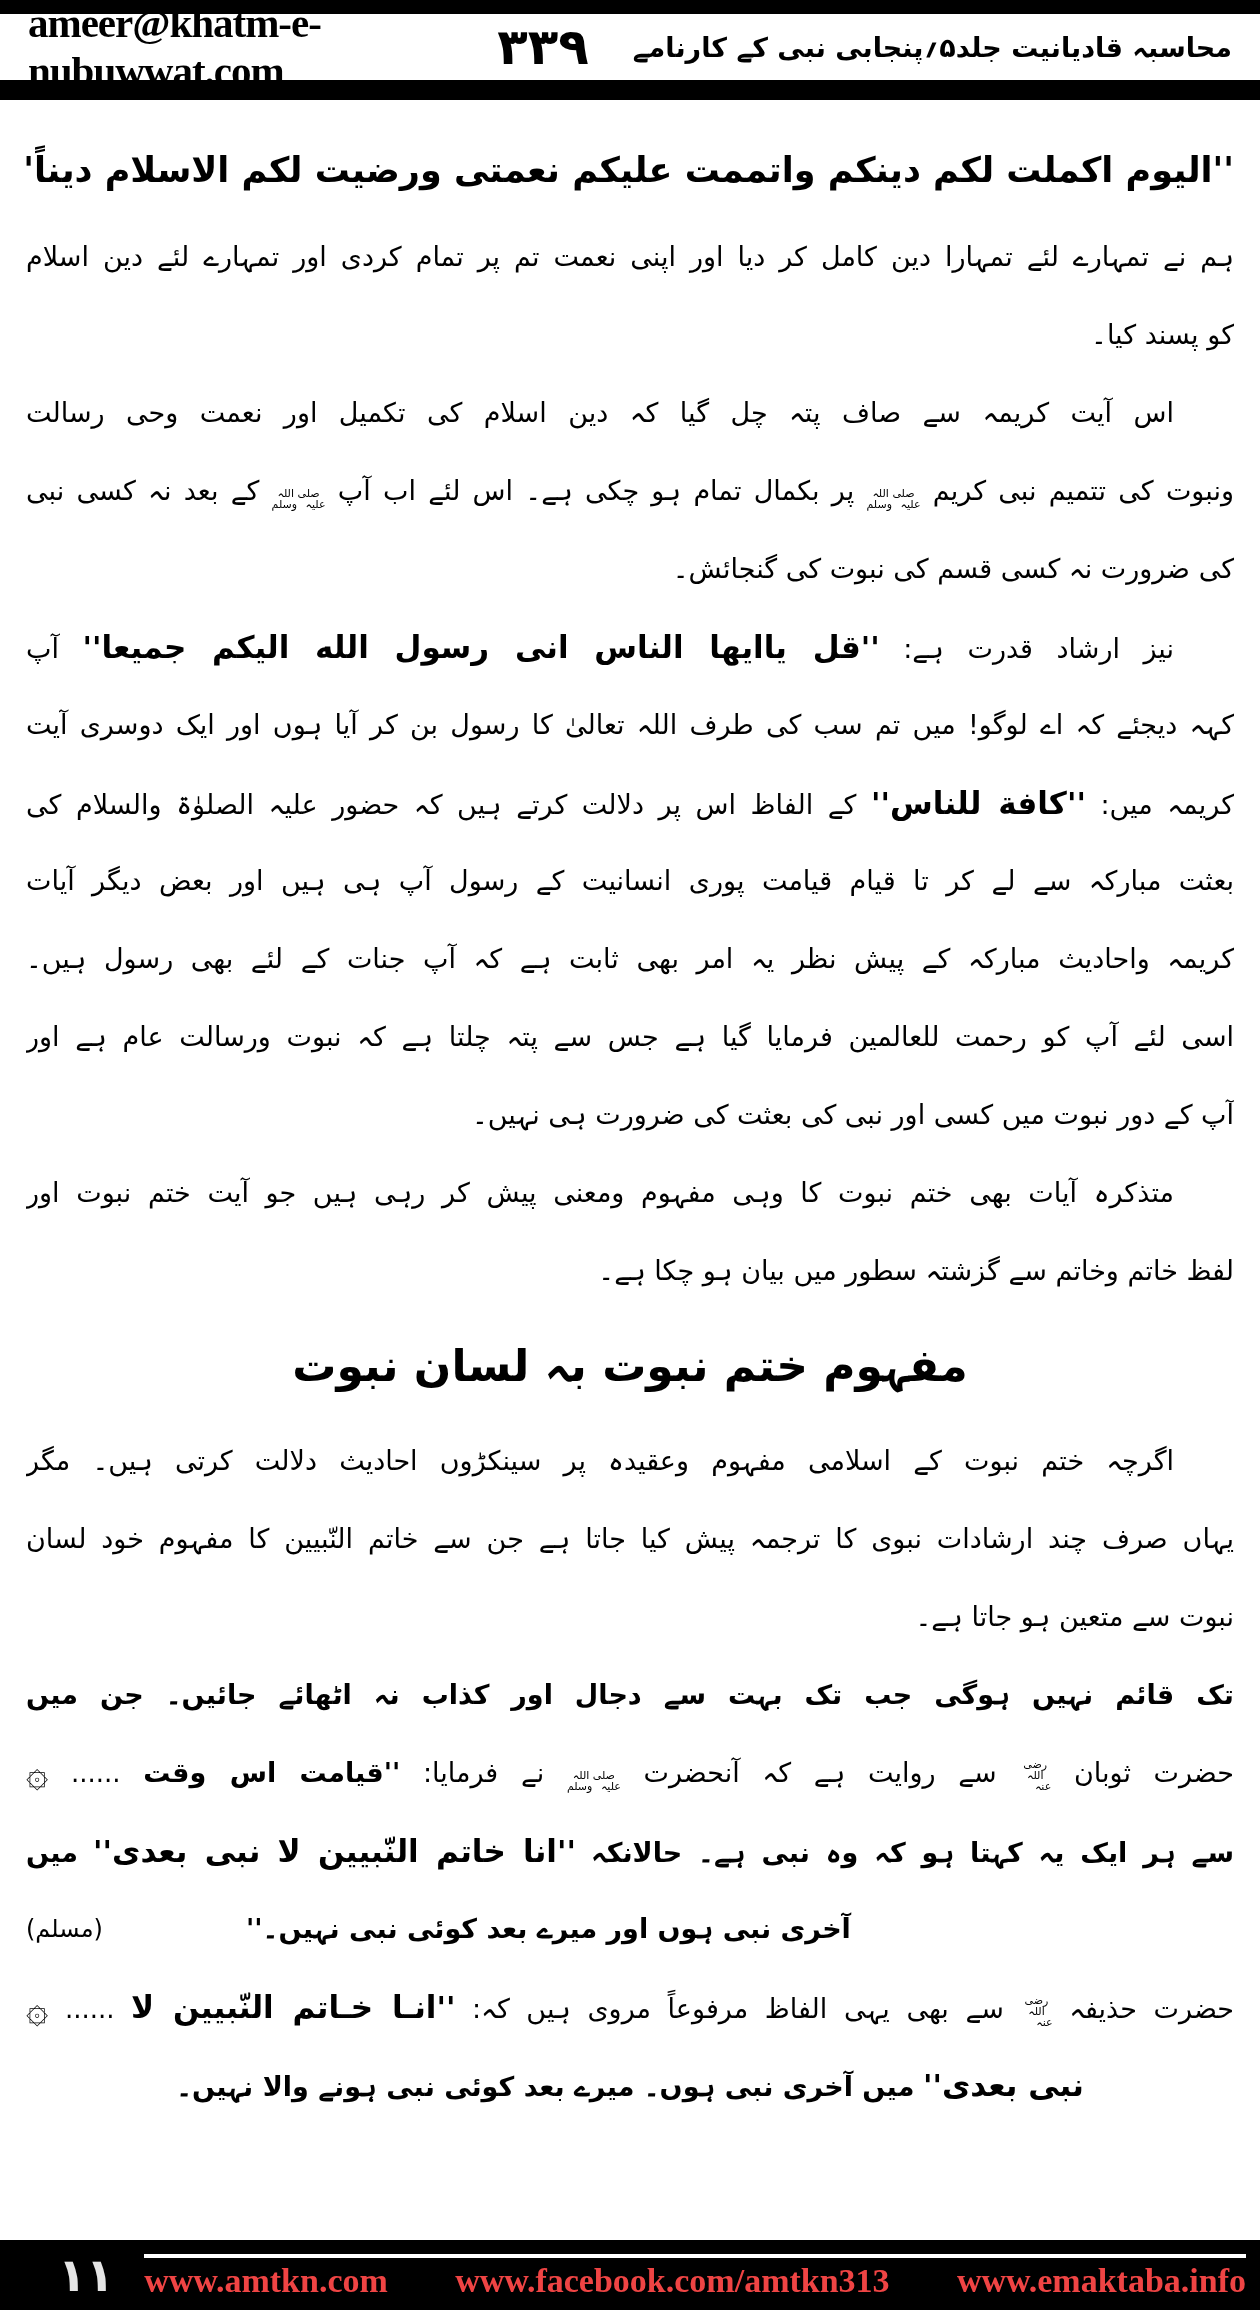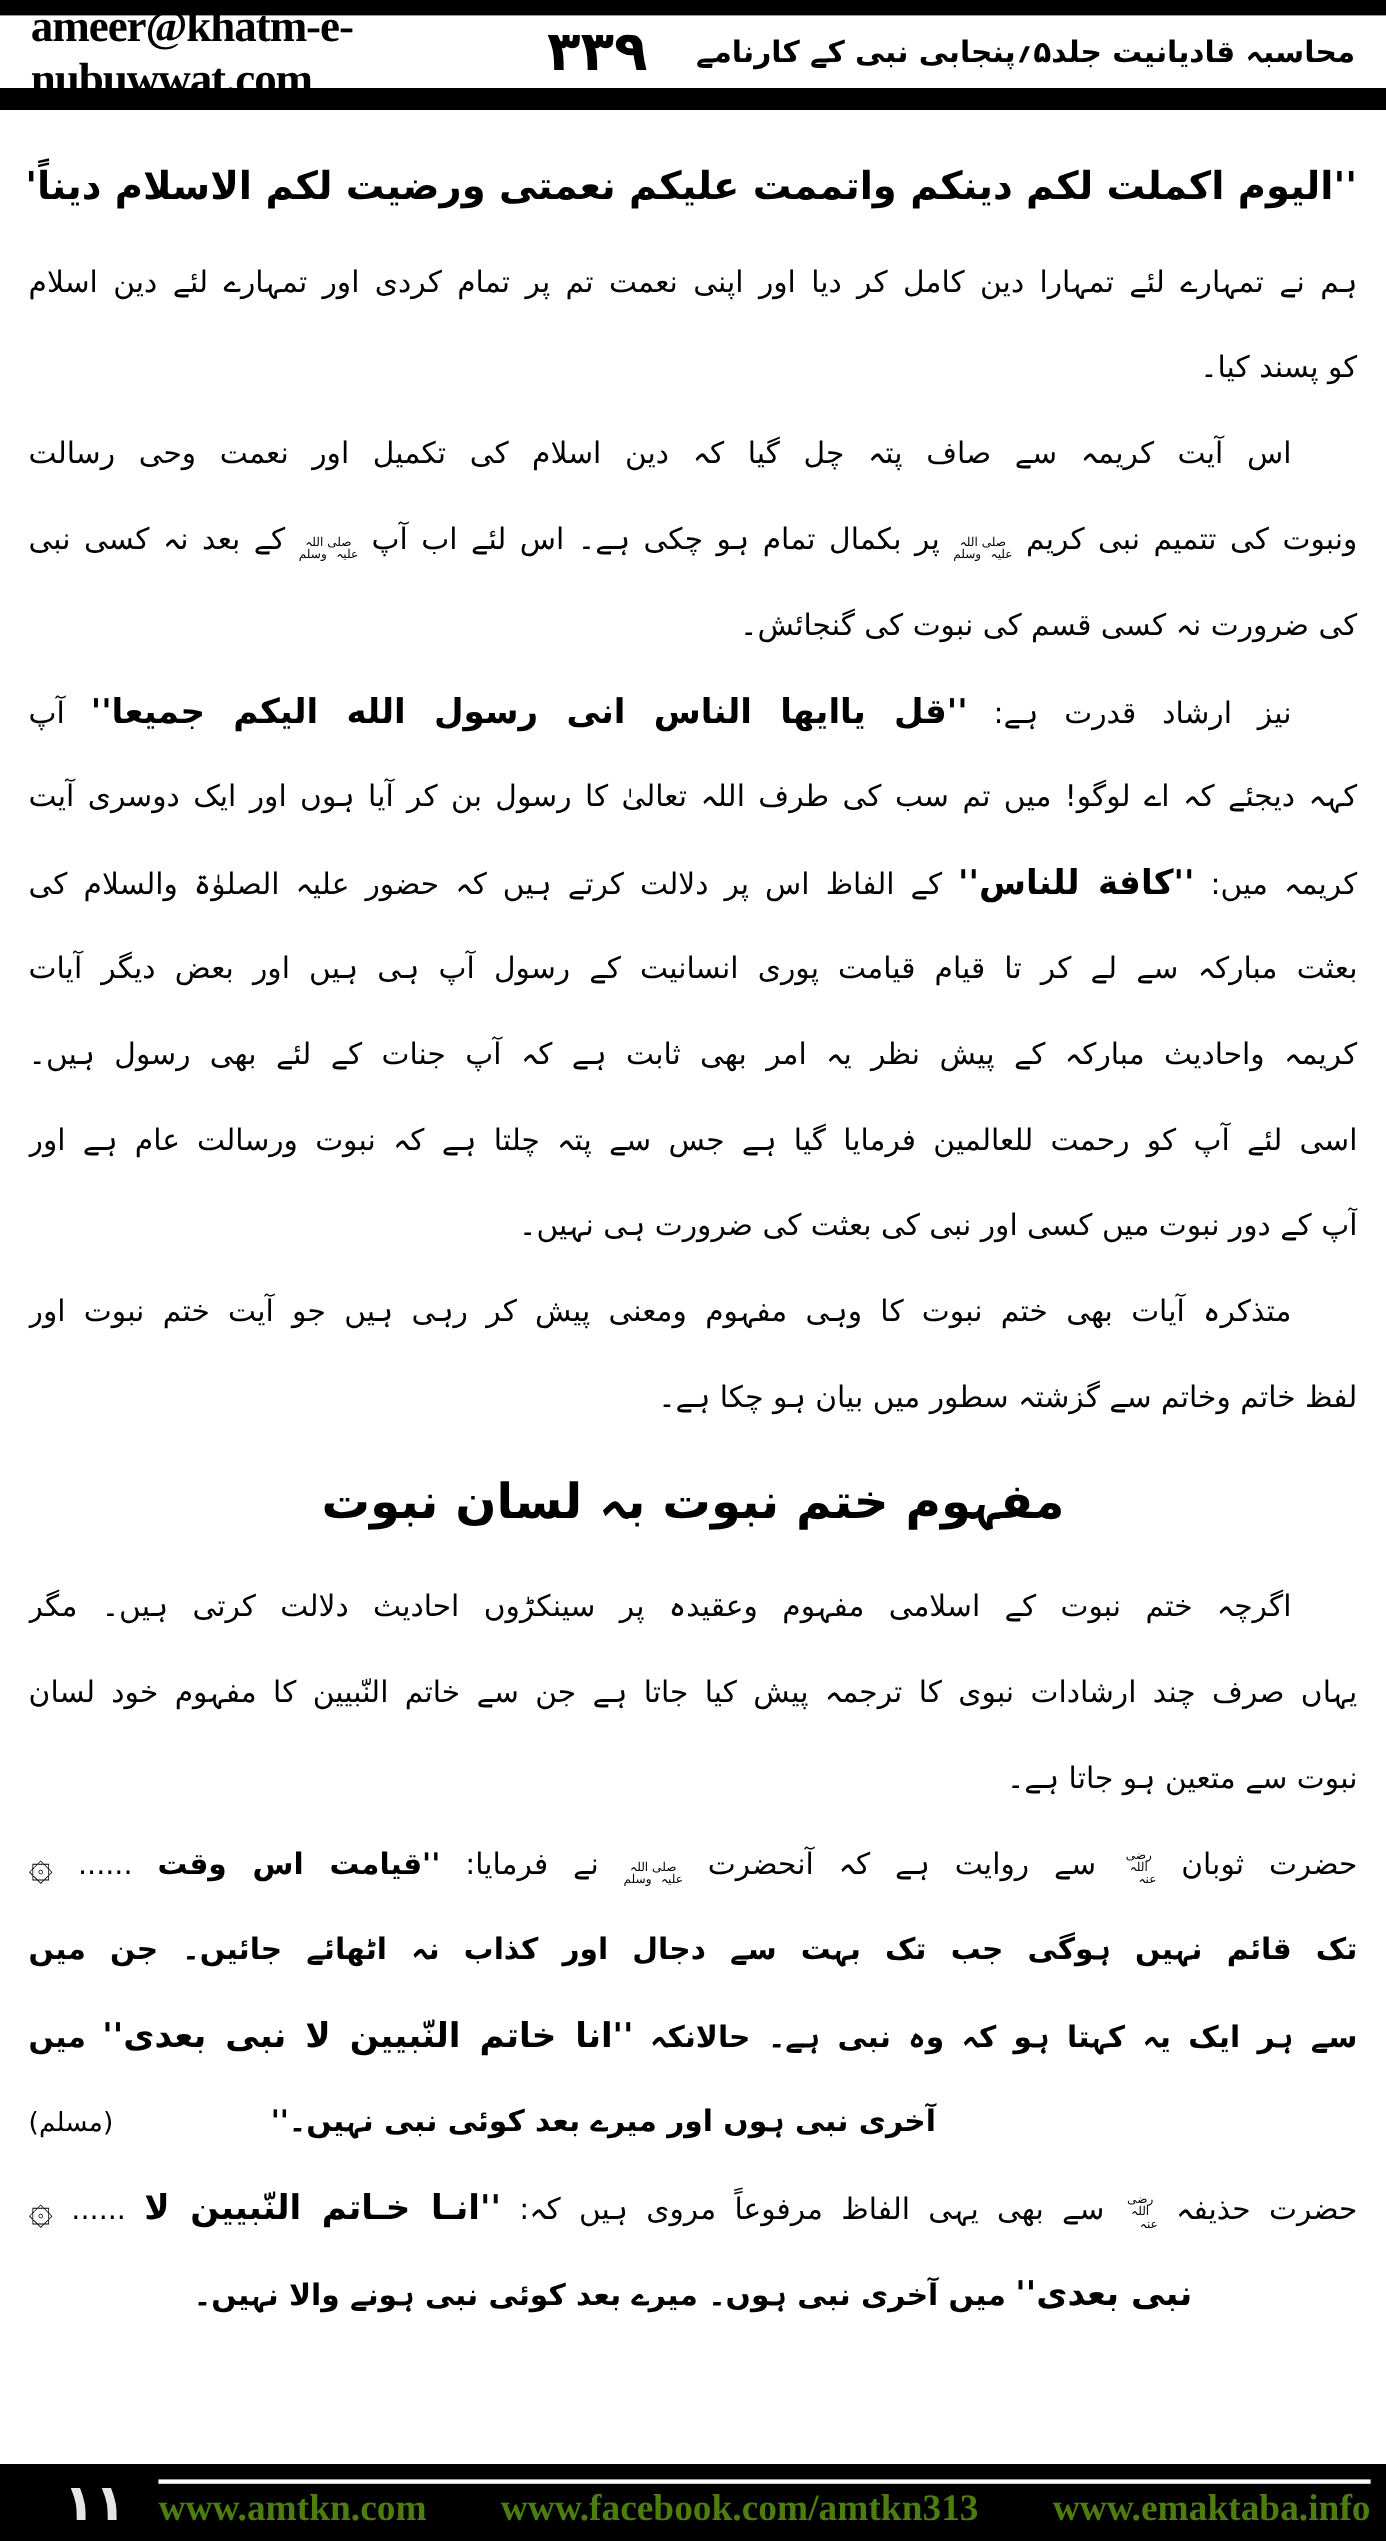--- a/index.html
+++ b/index.html
@@ -34,21 +34,21 @@
   .h1end{display:flex;justify-content:space-between;align-items:center;}
   .h1end .sp{display:inline-block;width:240px;}
   .muslim{font-size:24px;font-weight:normal;}
   .footer{
     position:absolute;left:0;bottom:0;width:100%;height:70px;background:#000;
     display:flex;align-items:center;box-sizing:border-box;
   }
   .fpage{color:#e5e5e5;font-size:46px;font-weight:bold;padding:0 20px 0 58px;line-height:1;}
   .fmain{flex:1;padding:4px 14px 0 10px;}
   .fline{height:4px;background:#fff;margin-bottom:3px;}
-  .furls{display:flex;justify-content:space-between;color:#4d7c0f;
+  .furls{display:flex;justify-content:space-between;color:#ef4444;
     font-family:"Liberation Serif",serif;font-weight:bold;font-size:34px;line-height:1.15;direction:ltr;}
 </style>
 </head>
 <body>
 
 <div class="topbar"></div>
 
 <div class="header">
   <span class="email">ameer@khatm-e-nubuwwat.com</span>
   <span class="pagenum">۳۳۹</span>
@@ -93,31 +93,31 @@
   <div class="ln ind">متذکرہ آیات بھی ختم نبوت کا وہی مفہوم ومعنی پیش کر رہی ہیں جو آیت ختم نبوت اور</div>
   <div class="ln last">لفظ خاتم وخاتم سے گزشتہ سطور میں بیان ہو چکا ہے۔</div>
 
   <div class="ln head">مفہوم ختم نبوت بہ لسان نبوت</div>
 
   <div class="ln ind">اگرچہ ختم نبوت کے اسلامی مفہوم وعقیدہ پر سینکڑوں احادیث دلالت کرتی ہیں۔ مگر</div>
   <div class="ln">یہاں صرف چند ارشادات نبوی کا ترجمہ پیش کیا جاتا ہے جن سے خاتم النّبیین کا مفہوم خود لسان</div>
   <div class="ln last">نبوت سے متعین ہو جاتا ہے۔</div>
 
   <div>
+    <div class="ln bold">تک قائم نہیں ہوگی جب تک بہت سے دجال اور کذاب نہ اٹھائے جائیں۔ جن میں</div>
     <div class="ln">
       <span>حضرت ثوبان</span>
       <span class="raz">رضی اللہ عنہ</span>
       <span>سے روایت ہے کہ آنحضرت</span>
       <span class="saw">صلی اللہ علیہ وسلم</span>
       <span>نے فرمایا:</span>
       <span class="bold">''قیامت اس وقت</span>
       <span class="dots">......</span>
       <span class="star">۞</span>
     </div>
-    <div class="ln bold">تک قائم نہیں ہوگی جب تک بہت سے دجال اور کذاب نہ اٹھائے جائیں۔ جن میں</div>
     <div class="ln">
       <span class="bold">سے ہر ایک یہ کہتا ہو کہ وہ نبی ہے۔ حالانکہ</span>
       <span class="ar">''انا خاتم النّبیین لا نبی بعدی''</span>
       <span class="bold">میں</span>
     </div>
     <div class="ln h1end">
       <span class="sp"></span>
       <span class="bold">آخری نبی ہوں اور میرے بعد کوئی نبی نہیں۔''</span>
       <span class="muslim">(مسلم)</span>
     </div>

